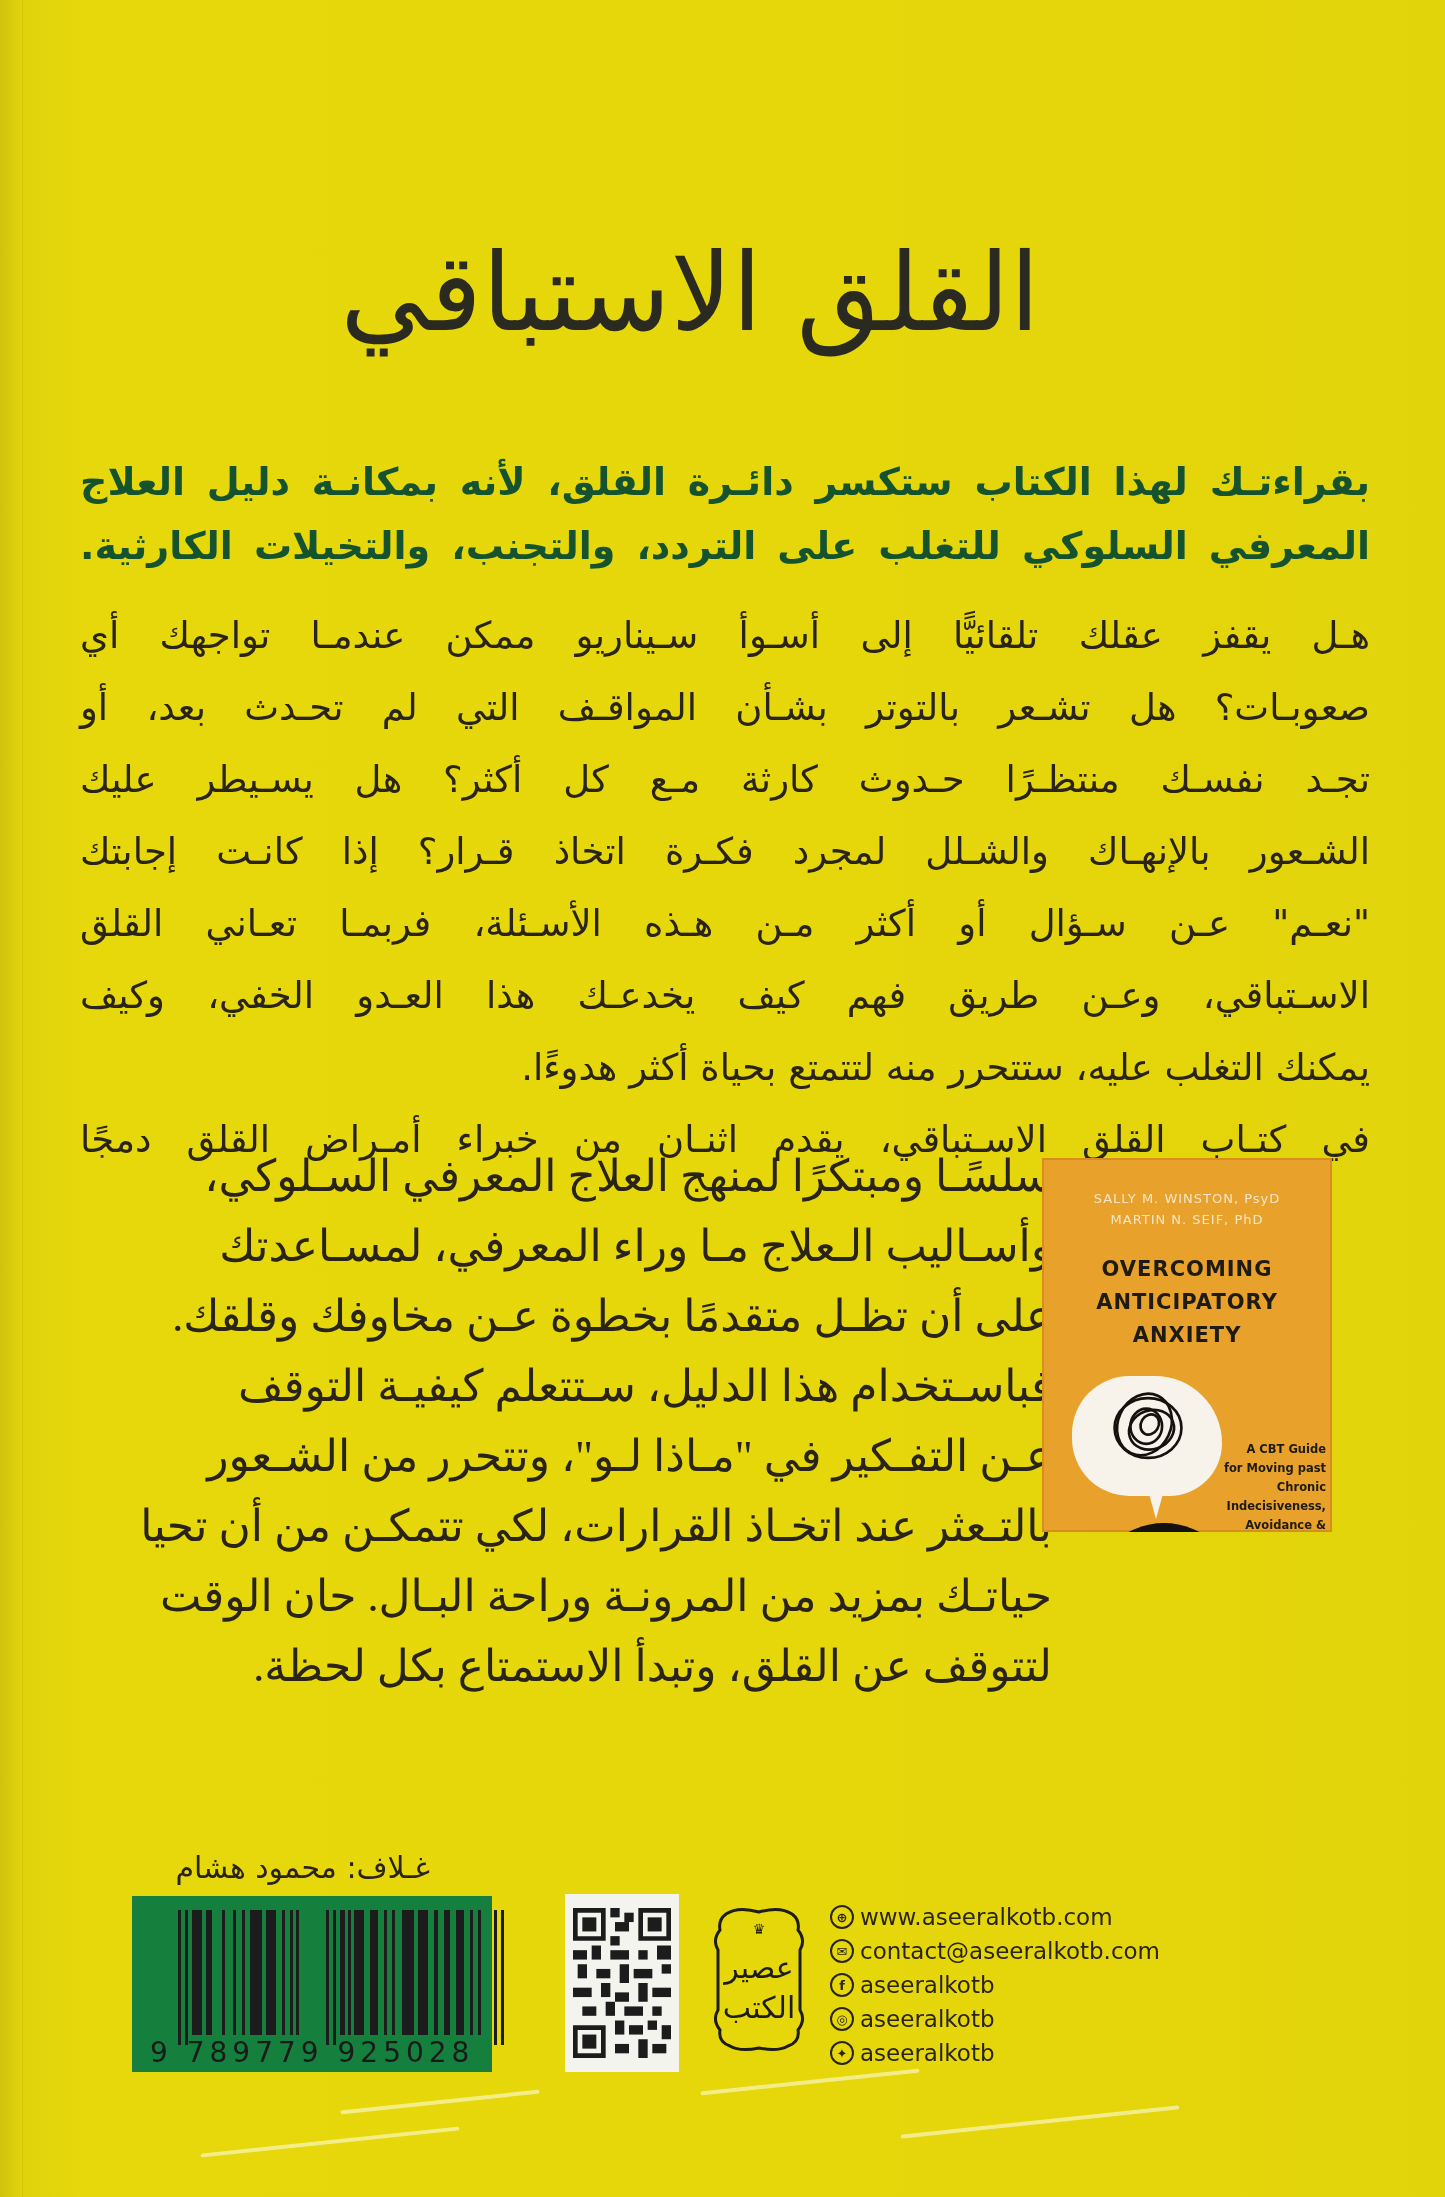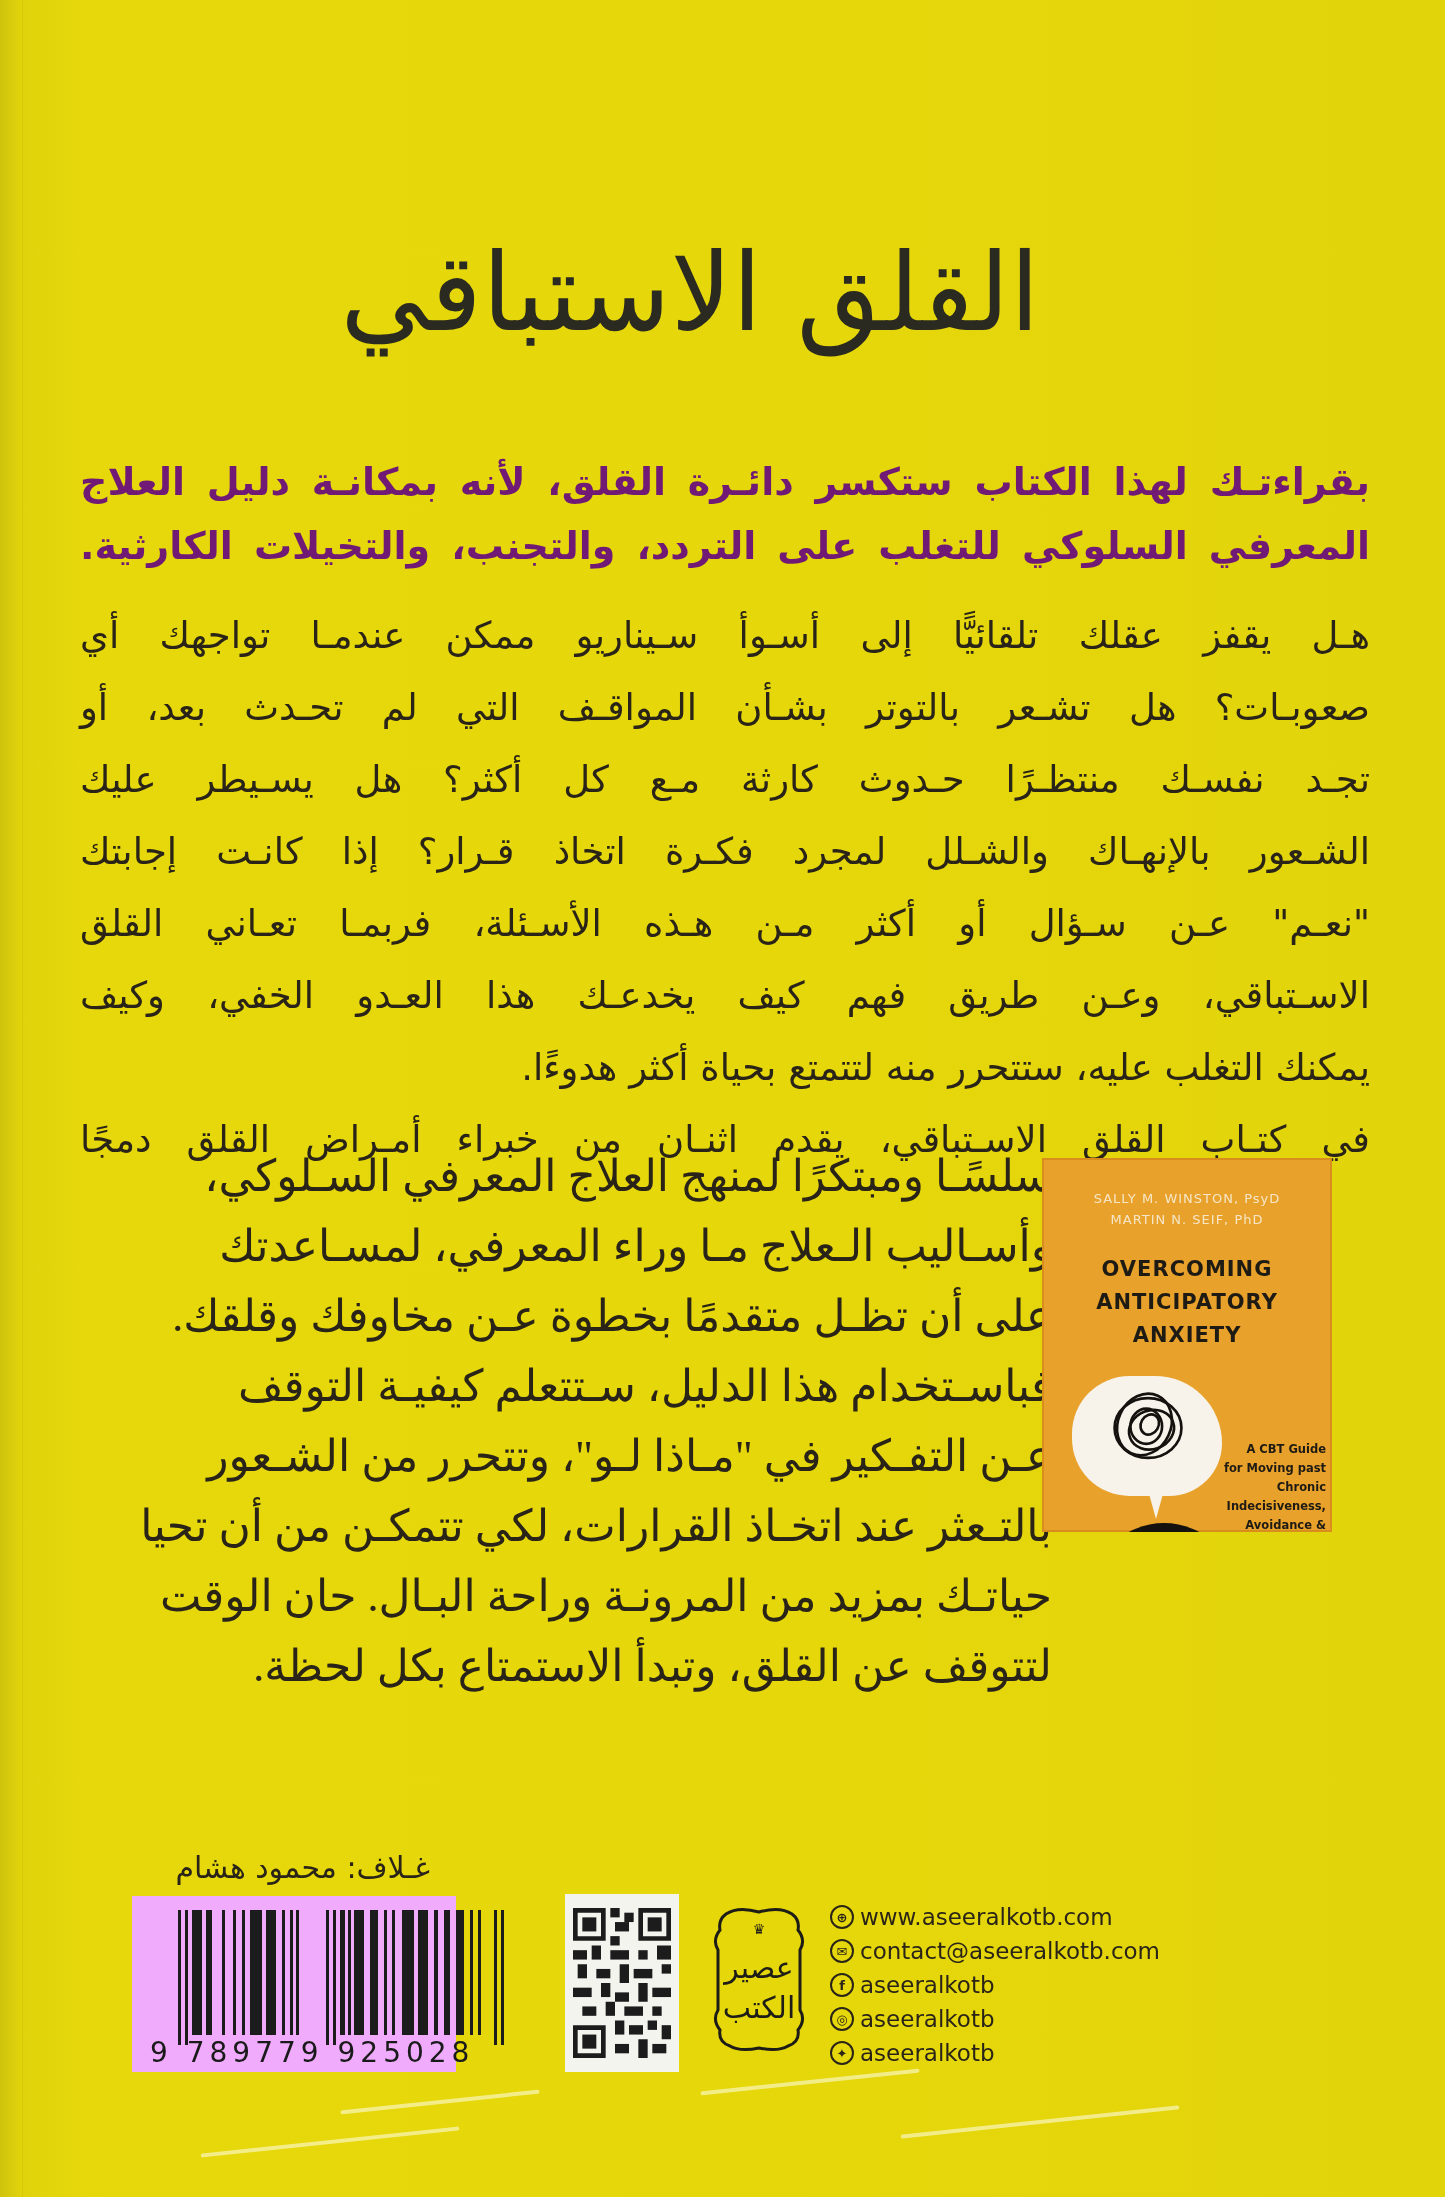--- a/index.html
+++ b/index.html
@@ -24,21 +24,21 @@
       text-align: center; direction: rtl;
       font-family: "DejaVu Sans", sans-serif;
       font-size: 108px; font-weight: 300; letter-spacing: 2px;
       color: #2b2a20;
     }
     .lead {
       position: absolute; top: 450px; left: 80px; width: 1290px;
       direction: rtl; text-align: justify; text-align-last: justify;
       font-family: "DejaVu Sans", sans-serif;
       font-size: 38px; font-weight: bold; line-height: 64px;
-      color: #701a75;
+      color: #14532d;
     }
     .body-full {
       position: absolute; top: 600px; left: 80px; width: 1290px;
       direction: rtl;
       font-family: "DejaVu Sans", sans-serif;
       font-size: 37px; line-height: 72px; color: #2a2418;
     }
     .body-full .line, .body-narrow .line {
       display: block; white-space: nowrap; text-align: justify; text-align-last: justify;
     }
@@ -89,22 +89,22 @@
       background: #f7f3ea; clip-path: polygon(50% 0, 100% 40%, 100% 100%, 0 100%, 0 40%);
     }
     .eye { position: absolute; top: 418px; width: 20px; height: 6px; border-bottom: 3px solid #14110e; border-radius: 0 0 10px 10px; }
     
     .designer {
       position: absolute; left: 120px; top: 1850px; width: 310px;
       direction: rtl; text-align: right;
       font-family: "DejaVu Sans", sans-serif; font-size: 30px; color: #2a2418;
     }
     .barcode-box {
-      position: absolute; left: 132px; top: 1896px; width: 324px; height: 176px;
-      background: #f0abfc;
+      position: absolute; left: 132px; top: 1896px; width: 360px; height: 176px;
+      background: #15803d;
     }
     .barcode-bars { position: absolute; left: 46px; top: 14px; width: 330px; height: 135px; }
     .barcode-num {
       position: absolute; left: 18px; top: 140px; width: 370px;
       font-family: "DejaVu Sans", sans-serif; font-size: 28px; letter-spacing: 5px;
       color: #1a1a1a; background: transparent;
     }
     .qr-box {
       position: absolute; left: 565px; top: 1894px; width: 114px; height: 178px;
       background: #f4f4ef;

